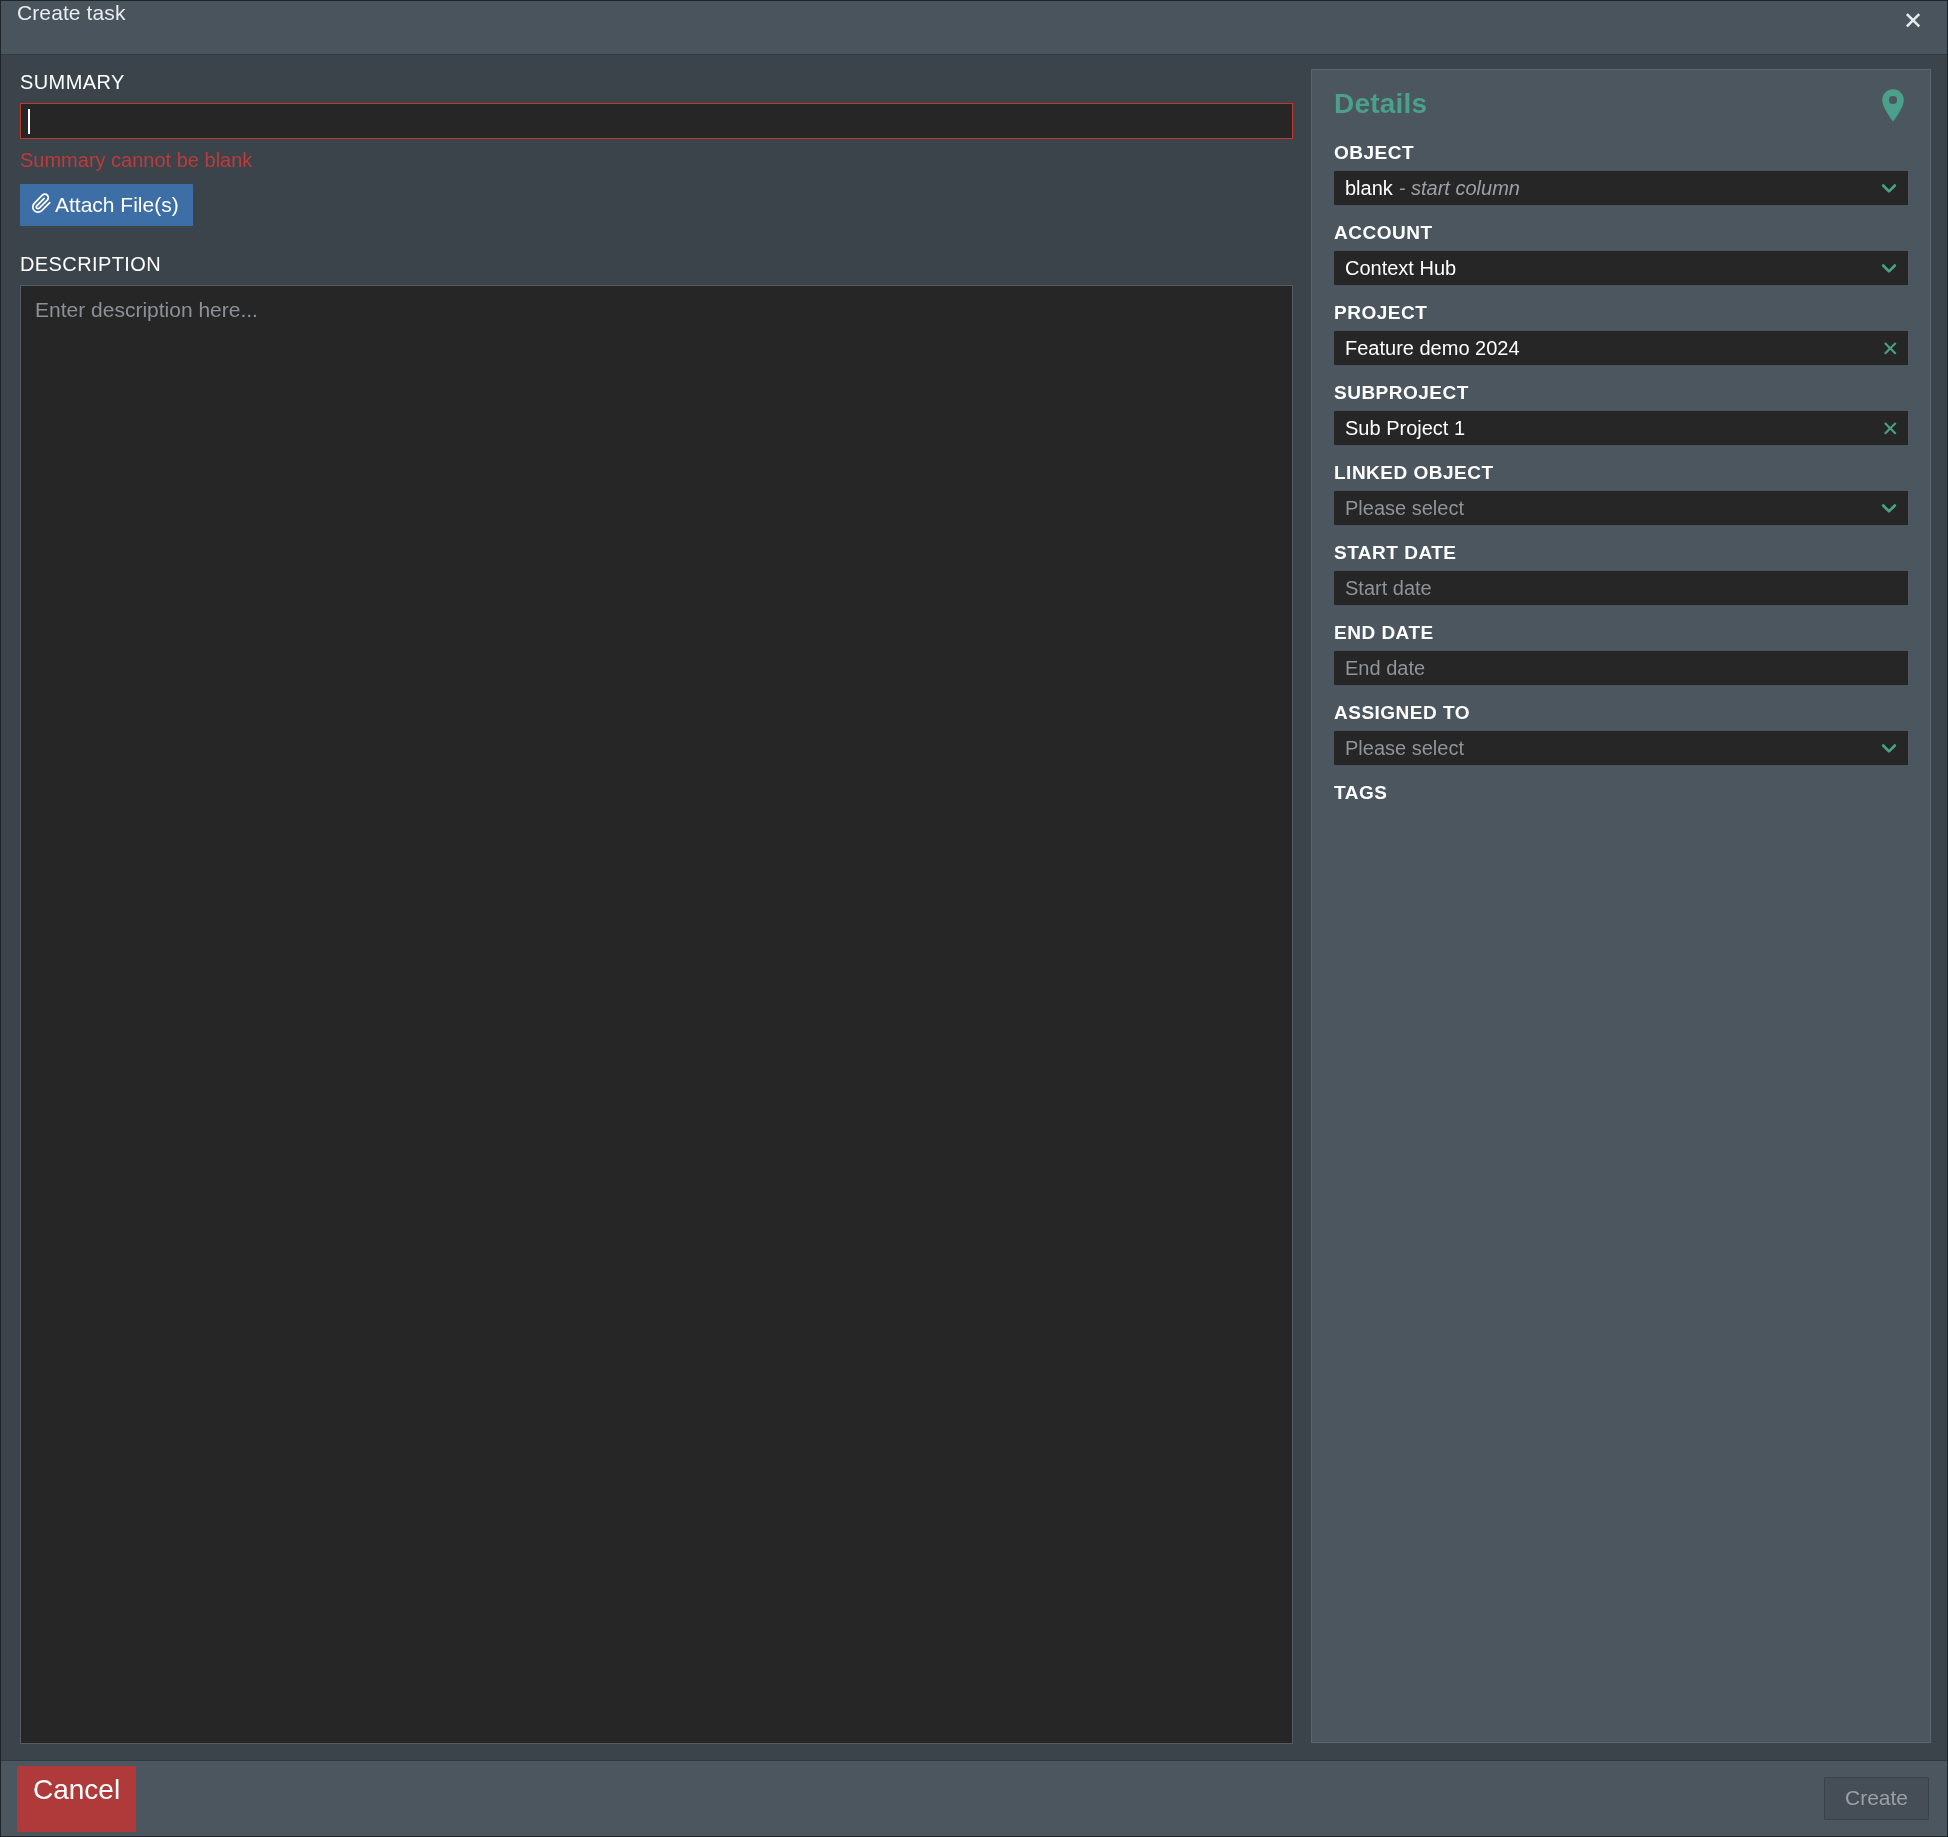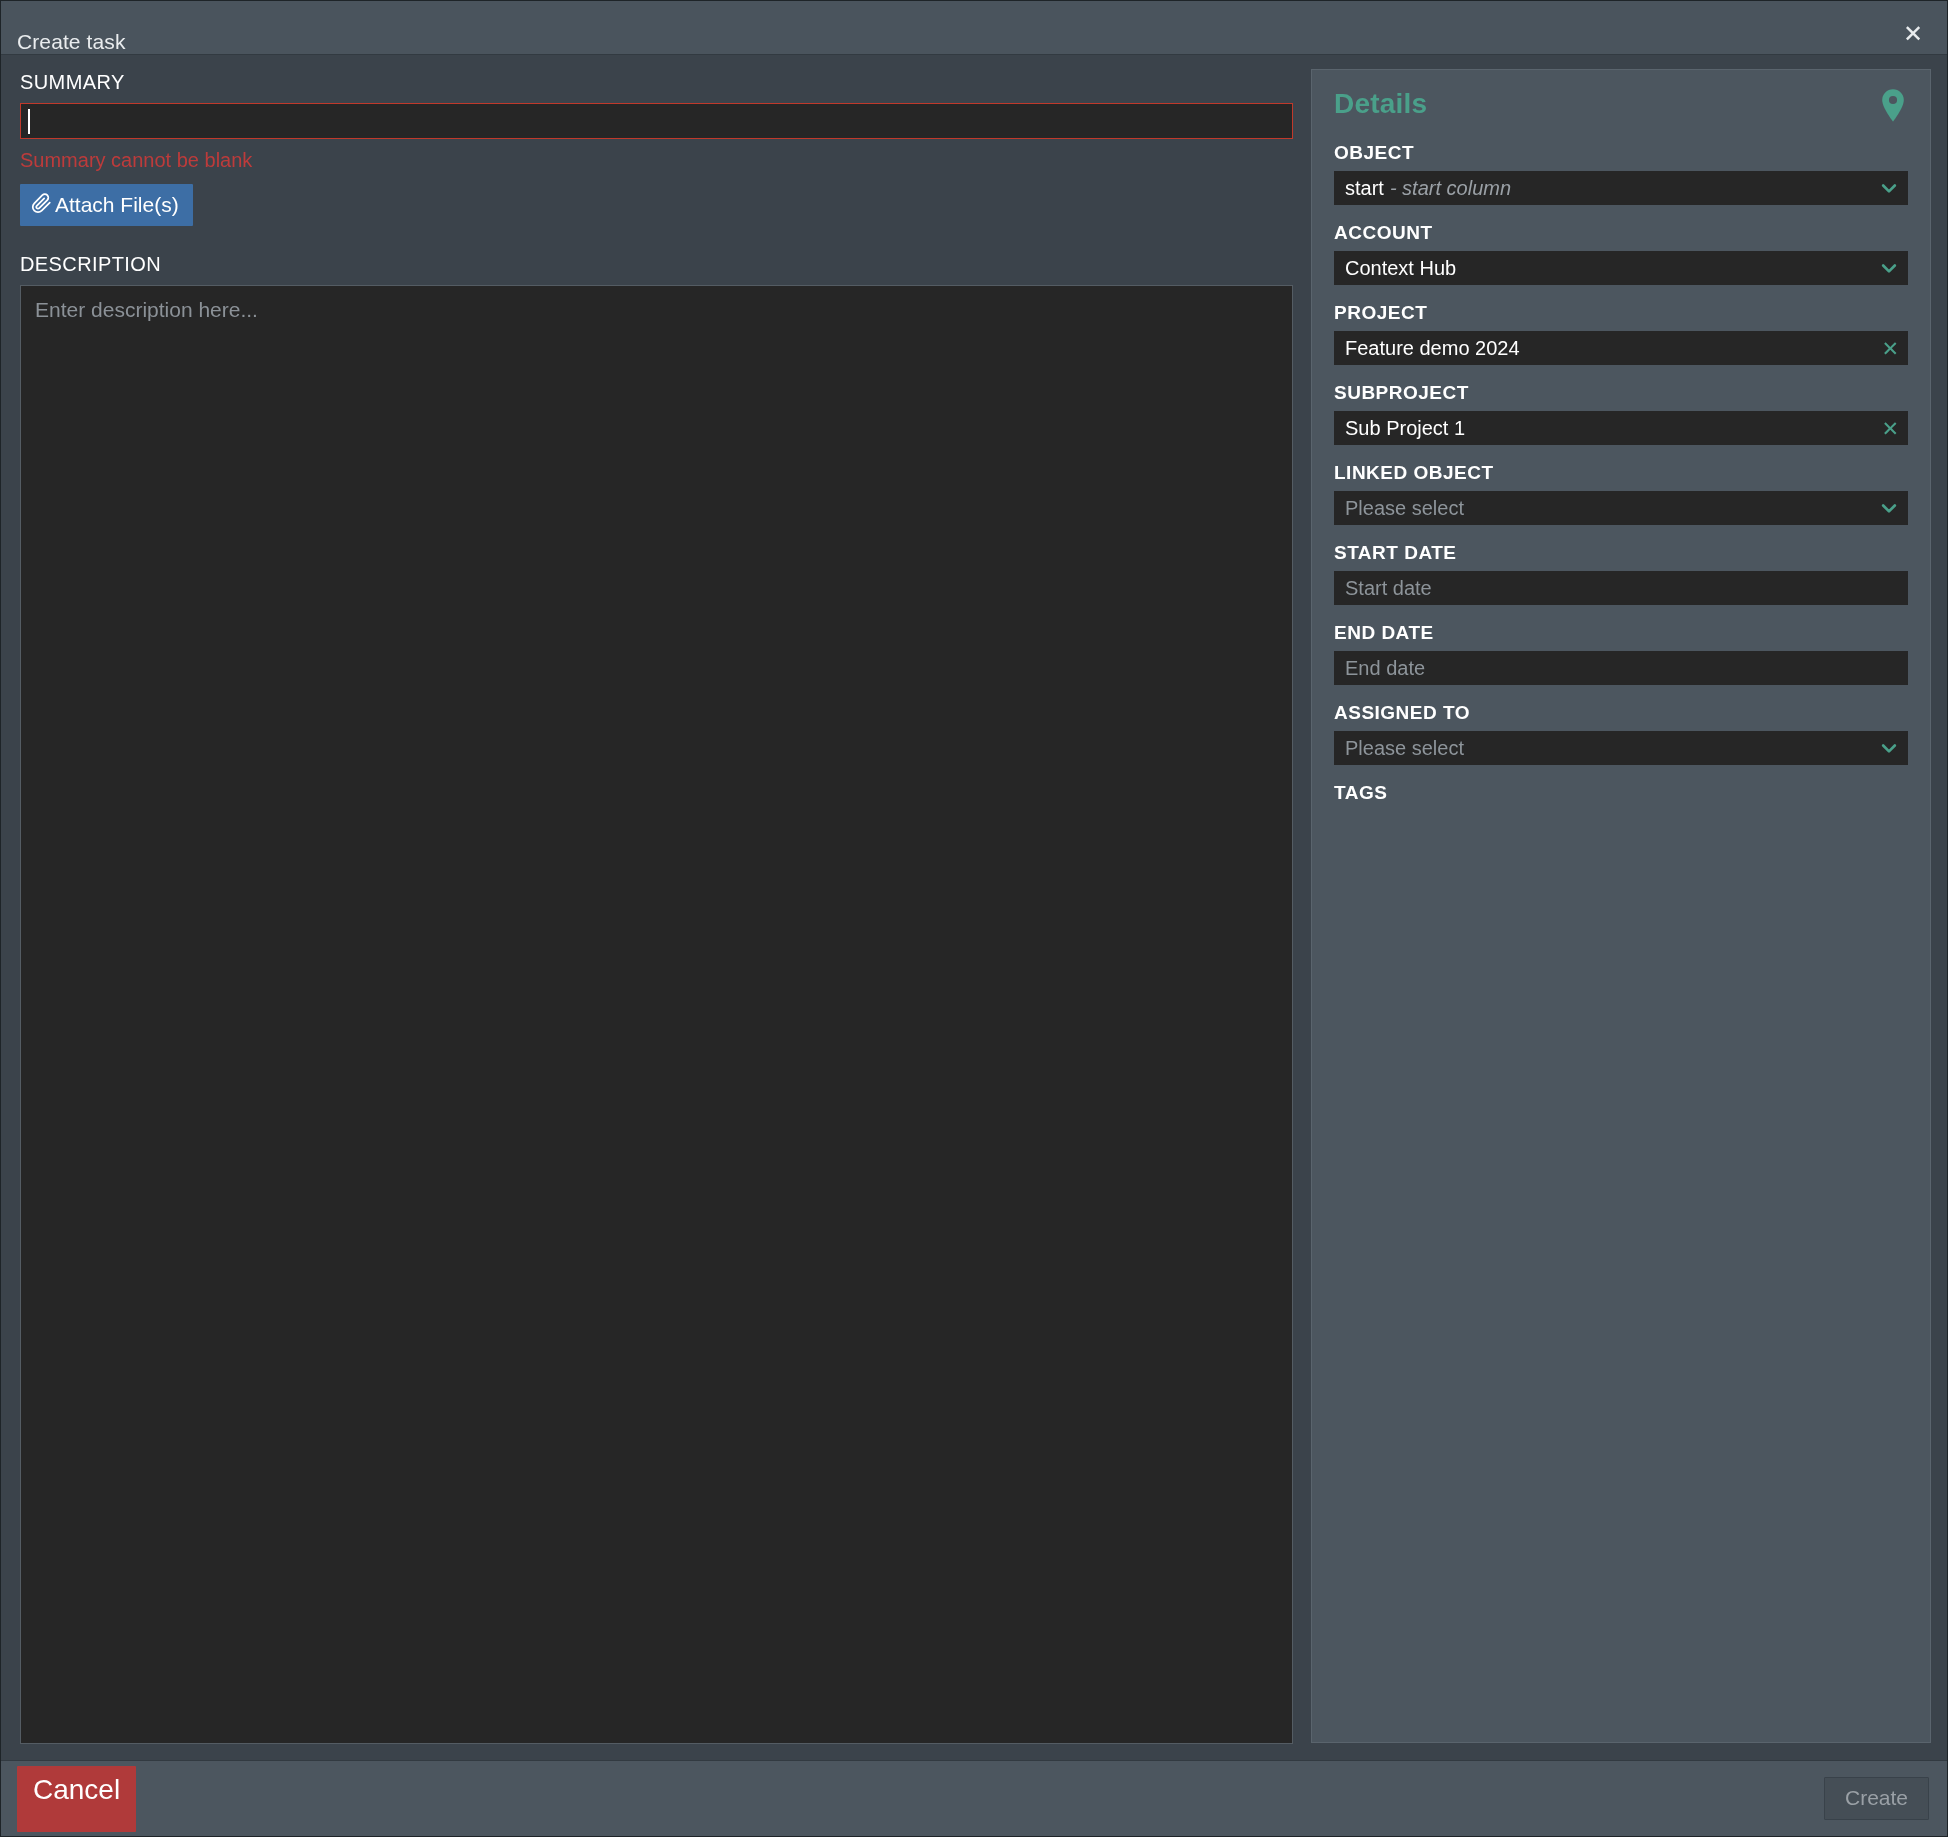--- a/index.html
+++ b/index.html
@@ -21,21 +21,21 @@
     display: flex;
     flex-direction: column;
   }
 
   
   .titlebar {
     height: 54px;
     min-height: 54px;
     background: #4a545d;
     display: flex;
-    align-items: flex-end;
+    align-items: flex-start;
     justify-content: space-between;
     padding: 0 14px 0 16px;
     border-bottom: 1px solid #323a41;
   }
   .titlebar-title {
     color: #e9ecee;
     font-size: 21px;
     letter-spacing: .1px;
   }
   .titlebar-close {
@@ -297,21 +297,21 @@
           <svg width="30" height="36" viewBox="0 0 24 30">
             <path d="M12 1C7.03 1 3 5.03 3 10c0 6.5 9 18 9 18s9-11.5 9-18c0-4.97-4.03-9-9-9z" fill="#4aa08a"></path>
             <circle cx="12" cy="10" r="3.4" fill="#4c565f"></circle>
           </svg>
         </span>
       </div>
       <div id="details-fields">
           <div class="detail-group">
             <div class="detail-label">OBJECT</div>
             <div class="detail-control">
-              <span class="ctl-value">start</span>
+              <span class="ctl-value">blank</span>
               <span class="ctl-sub">- start column</span>
               <span class="ctl-icon">
                 <svg width="20" height="20" viewBox="0 0 24 24" fill="none" stroke="#4aa08a" stroke-width="3.2" stroke-linecap="round" stroke-linejoin="round">
                   <polyline points="5 9 12 16 19 9"></polyline>
                 </svg>
               </span>
             </div>
           </div>
           <div class="detail-group">
             <div class="detail-label">ACCOUNT</div>

